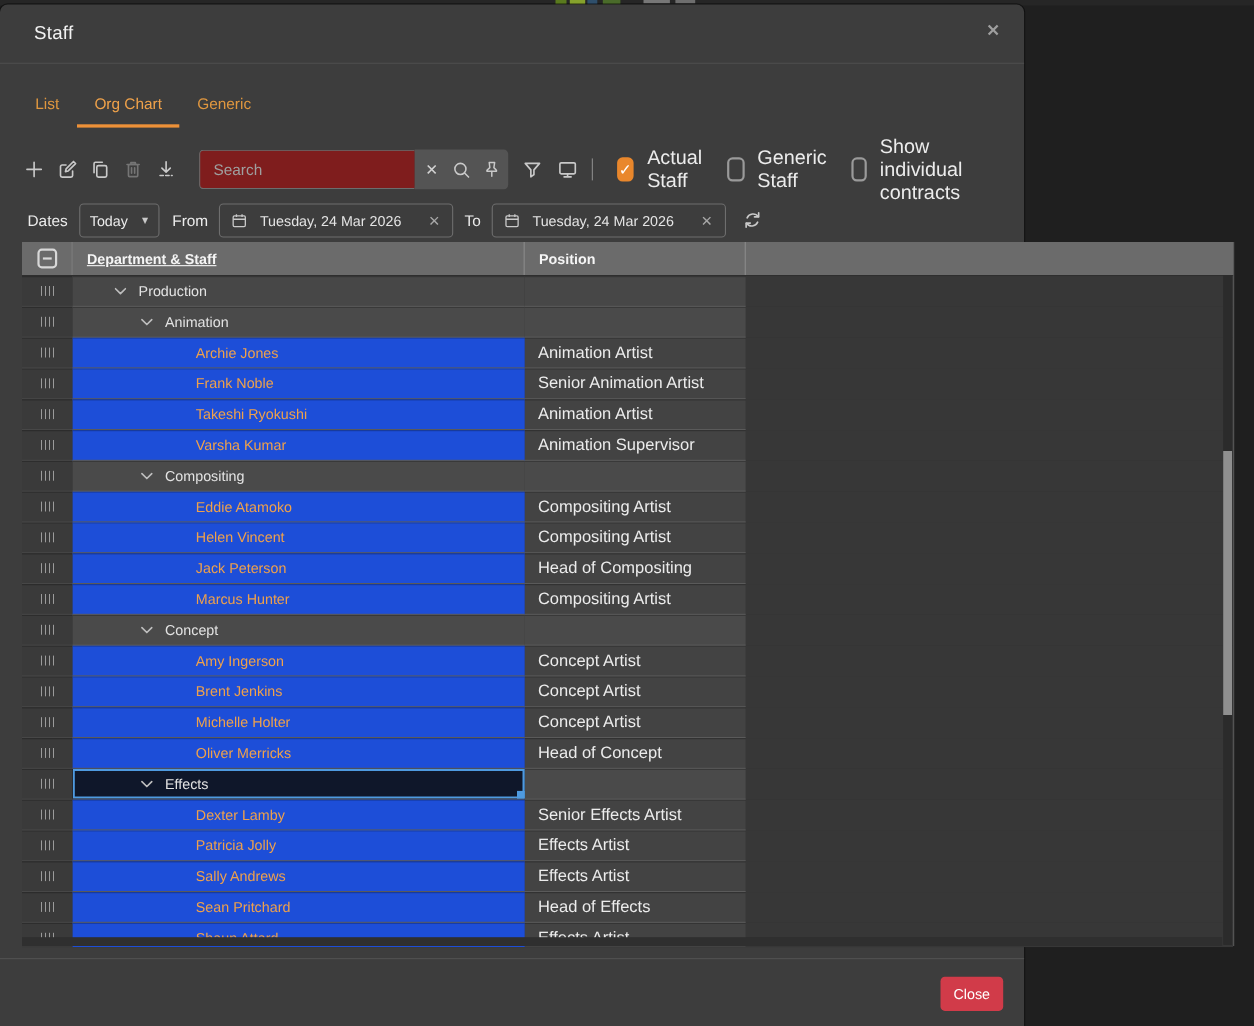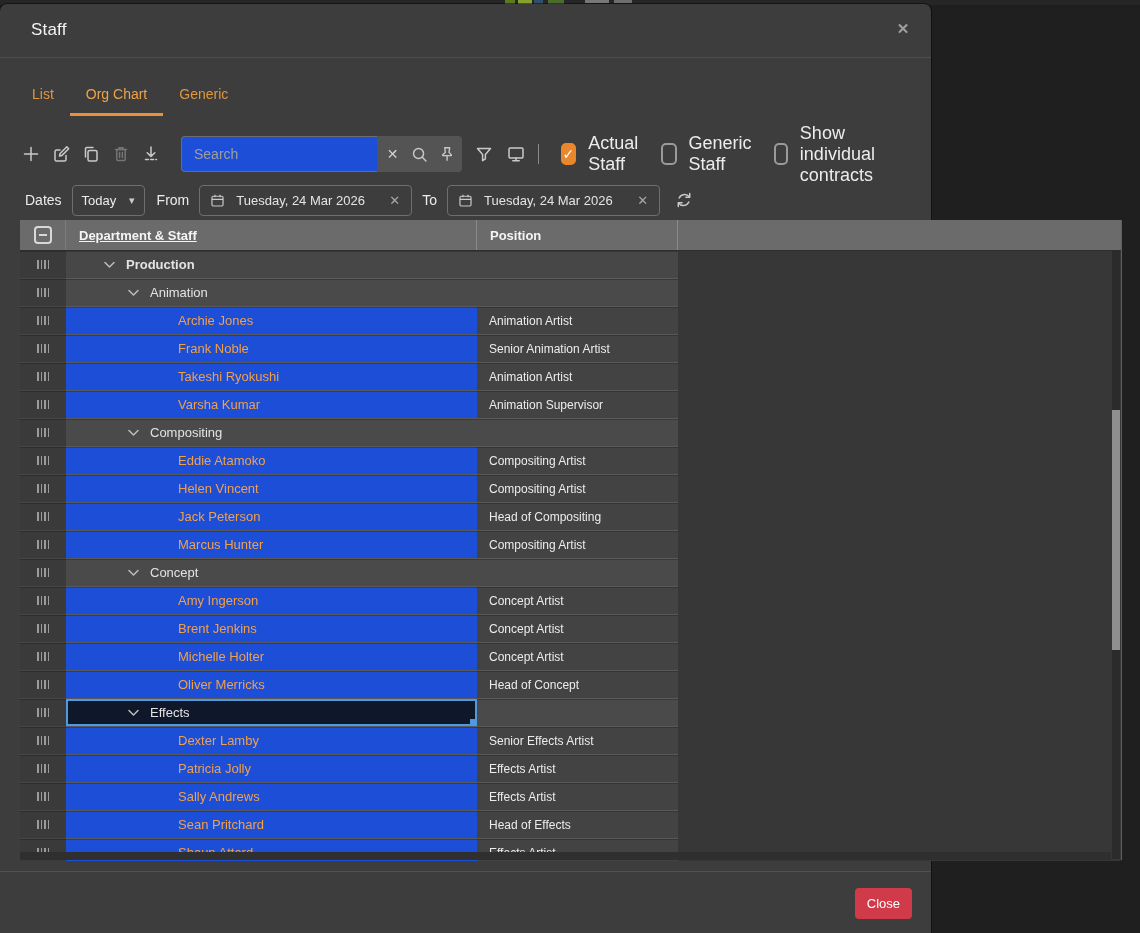--- a/index.html
+++ b/index.html
@@ -31,21 +31,21 @@
 
   
   .toolbar{position:absolute;top:130px;left:16px;right:16px;height:40px;display:flex;align-items:center;}
   .icon-btn{width:28px;height:28px;display:flex;align-items:center;justify-content:center;
     background:none;border:none;padding:0;cursor:pointer;color:#c9c9c9;}
   .icon-btn svg{stroke:#c9c9c9;fill:none;stroke-width:1.5;stroke-linecap:round;stroke-linejoin:round;}
   .icon-btn.disabled svg{stroke:#757575;}
   .tb-gap{margin-right:10px;}
   .search-wrap{display:flex;margin-left:10px;height:36px;}
   .search-input{
-    width:196px;height:36px;box-sizing:border-box;background:#1d4ed8;border:1px solid #6d6d6d;border-right:none;
+    width:196px;height:36px;box-sizing:border-box;background:#7f1d1d;border:1px solid #6d6d6d;border-right:none;
     border-radius:4px 0 0 4px;color:#e6e6e6;font-size:14px;padding:0 12px;outline:none;
     font-family:"Liberation Sans","DejaVu Sans",sans-serif;}
   .search-input::placeholder{color:#9f9f9f;}
   .search-btns{display:flex;align-items:center;background:#545454;border-radius:0 4px 4px 0;padding:0 2px;}
   .search-btns .icon-btn{width:27px;}
   .xglyph{font-size:14px;color:#d2d2d2;line-height:1;}
   .v-divider{width:1px;height:20px;background:#8a8a8a;margin:0 12px;}
   .chk-group{display:flex;align-items:center;margin-left:16px;cursor:pointer;}
   .chk-box{width:22px;height:22px;box-sizing:border-box;border:2px solid #9a9a9a;border-radius:5px;background:transparent;
     display:flex;align-items:center;justify-content:center;}
@@ -81,26 +81,26 @@
     display:flex;align-items:center;justify-content:center;background:transparent;cursor:pointer;padding:0;}
   .hdr-check .minus{width:8px;height:2px;background:#d8d8d8;display:block;}
 
   .tbody{position:relative;height:610px;overflow:hidden;background:#373737;border-top:1px solid #2e2e2e;}
   .row{display:flex;height:28px;box-sizing:border-box;}
   .cell{box-sizing:border-box;border-bottom:1px solid #5a5a5a;box-shadow:inset 0 1px 0 rgba(0,0,0,.22);
     display:flex;align-items:center;height:28px;}
   .cell.handle{width:46px;background:#3a3a3a;justify-content:center;border-bottom-color:#474747;cursor:grab;}
   .grip{width:13px;height:9px;background:repeating-linear-gradient(90deg,#9b9b9b 0 1.5px,transparent 1.5px 3.6px);}
   .cell.dept{width:411px;background:#1d4ed8;position:relative;}
-  .cell.pos{width:201px;background:#434343;padding-left:12px;font-size:12px;color:#ececec;}
+  .cell.pos{width:201px;background:#434343;padding-left:12px;font-size:15px;color:#ececec;}
   .cell.filler{flex:1;background:#373737;border-bottom:none;box-shadow:none;}
   .row.group .dept,.row.group .pos{background:#4a4a4a;}
   .row.lvl0 .dept,.row.lvl0 .pos{background:#474747;}
   .row .chevron{flex:none;margin-right:11px;}
-  .lvl0 .dept{padding-left:38px;font-weight:bold;}
+  .lvl0 .dept{padding-left:38px;}
   .lvl1 .dept{padding-left:62px;}
   .lvl2 .dept{padding-left:112px;}
   .row-label{font-size:13px;color:#e3e3e3;white-space:nowrap;}
   .row.person .row-label{color:#efa14b;}
   .cell.dept.selected{background:#0f172a;box-shadow:inset 0 0 0 2px #4e9ae0;}
   .cell.dept.selected::after{content:'';position:absolute;right:0;bottom:0;width:7px;height:7px;background:#4e9ae0;}
 
   .vscroll{position:absolute;top:30px;right:1px;width:8px;height:609px;background:#2b2b2b;}
   .vthumb{position:absolute;left:0;top:160px;width:8px;height:240px;background:#8f8f8f;}
   .hscroll{position:absolute;left:0;right:10px;bottom:0;height:8px;background:#2f2f2f;}

